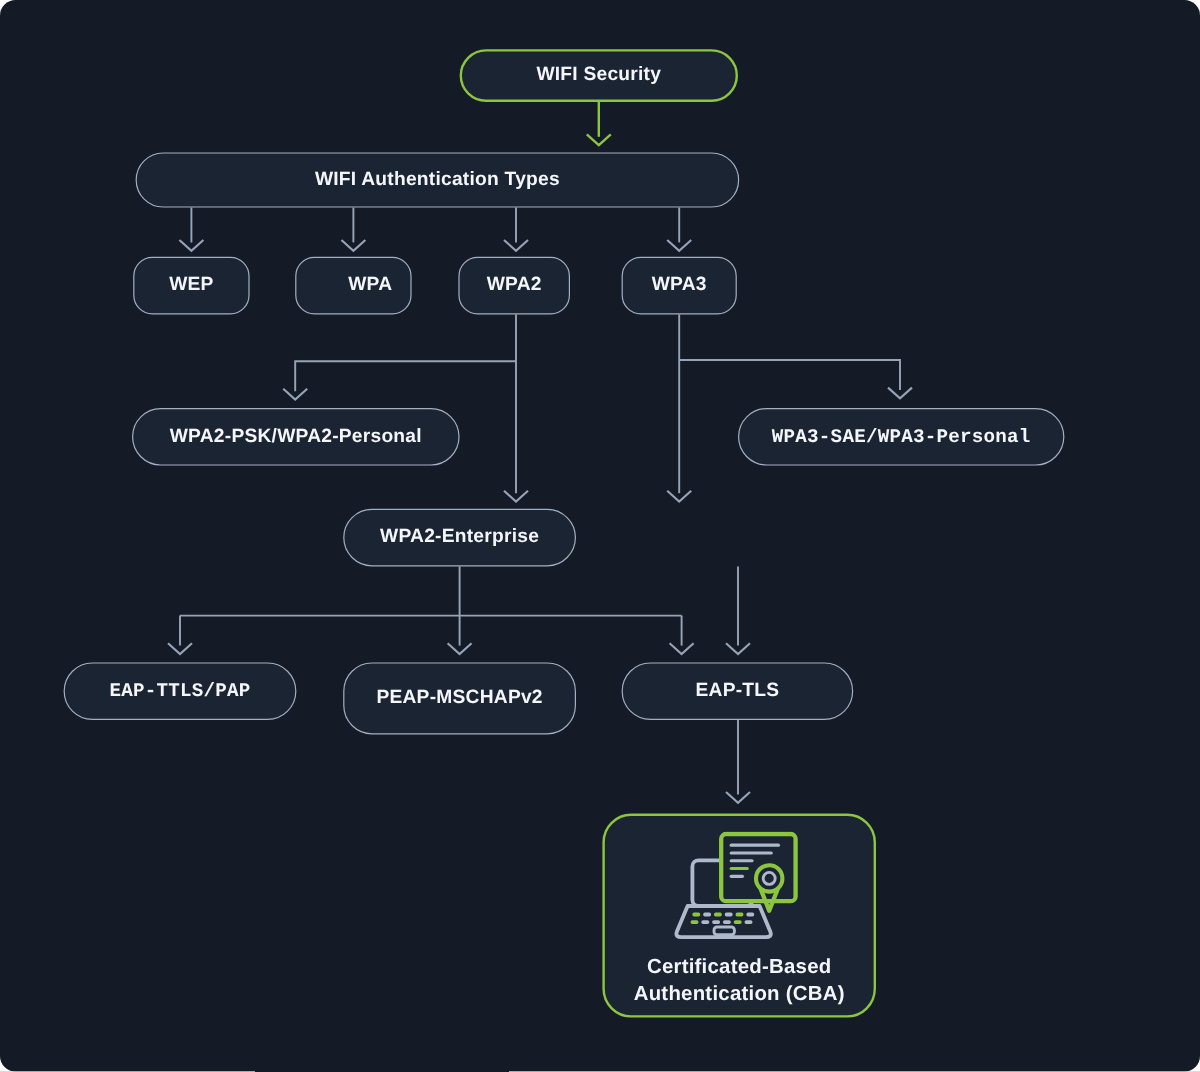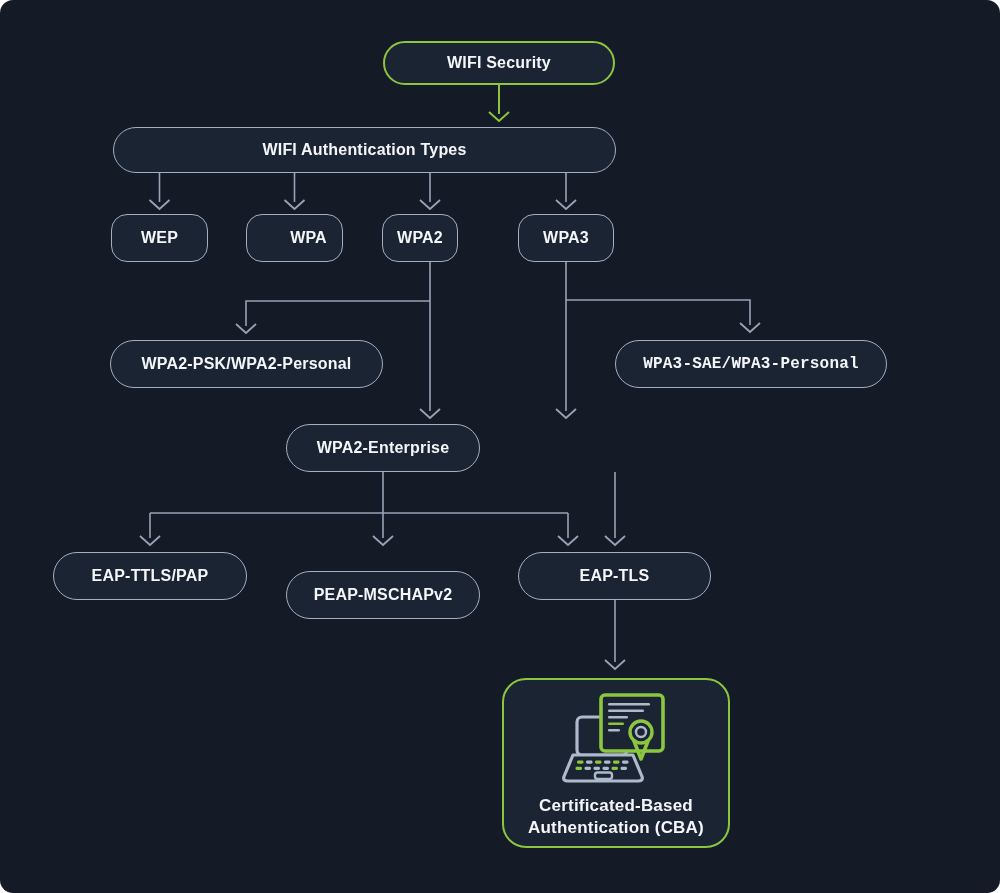--- a/index.html
+++ b/index.html
@@ -132,34 +132,34 @@
   </svg>
 
   <div class="node accent root" style="left:383px; top:41px; width:232px; height:44px;">WIFI Security</div>
 
   <div class="node" style="left:113px; top:127px; width:503px; height:46px;">WIFI Authentication Types</div>
 
   <div class="node sm" style="left:111px; top:214px; width:97px; height:48px;">WEP</div>
 
   <div class="node sm" style="left:246px; top:214px; width:97px; height:48px;padding-left:28px;">WPA</div>
 
-  <div class="node sm" style="left:382px; top:214px; width:76px; height:48px;">WPA2</div>
+  <div class="node sm" style="left:382px; top:214px; width:93px; height:48px;">WPA2</div>
 
   <div class="node sm" style="left:518px; top:214px; width:96px; height:48px;">WPA3</div>
 
   <div class="node" style="left:110px; top:340px; width:273px; height:48px;">WPA2-PSK/WPA2-Personal</div>
 
   <div class="node" style="left:615px; top:340px; width:272px; height:48px;font-family:Liberation Mono, monospace;">WPA3-SAE/WPA3-Personal</div>
 
   <div class="node" style="left:286px; top:424px; width:194px; height:48px;">WPA2-Enterprise</div>
 
 
-  <div class="node" style="left:53px; top:552px; width:194px; height:48px;">EAP-TTLS/PAP</div>
-
-  <div class="node" style="left:286px; top:552px; width:194px; height:48px;margin-top:19px;">PEAP-MSCHAPv2</div>
+  <div class="node" style="left:53px; top:552px; width:194px; height:48px;font-family:Liberation Mono, monospace;">EAP-TTLS/PAP</div>
+
+  <div class="node" style="left:286px; top:552px; width:194px; height:60px;">PEAP-MSCHAPv2</div>
 
   <div class="node" style="left:518px; top:552px; width:193px; height:48px;">EAP-TLS</div>
 
   <div class="node accent cba" style="left:502px; top:678px; width:228px; height:170px;">
     <svg width="118" height="97" viewBox="0 0 118 97">
 
       <rect x="20" y="24" width="50" height="38" rx="5" fill="none" stroke="#AEBACC" stroke-width="3.2"></rect>
 
       <path d="M16,62 L7,83.5 Q5.5,88 11,88 L81,88 Q86.5,88 85,83.5 L76,62 Z" fill="#1B2433" stroke="#AEBACC" stroke-width="3.2" stroke-linejoin="round"></path>
 

